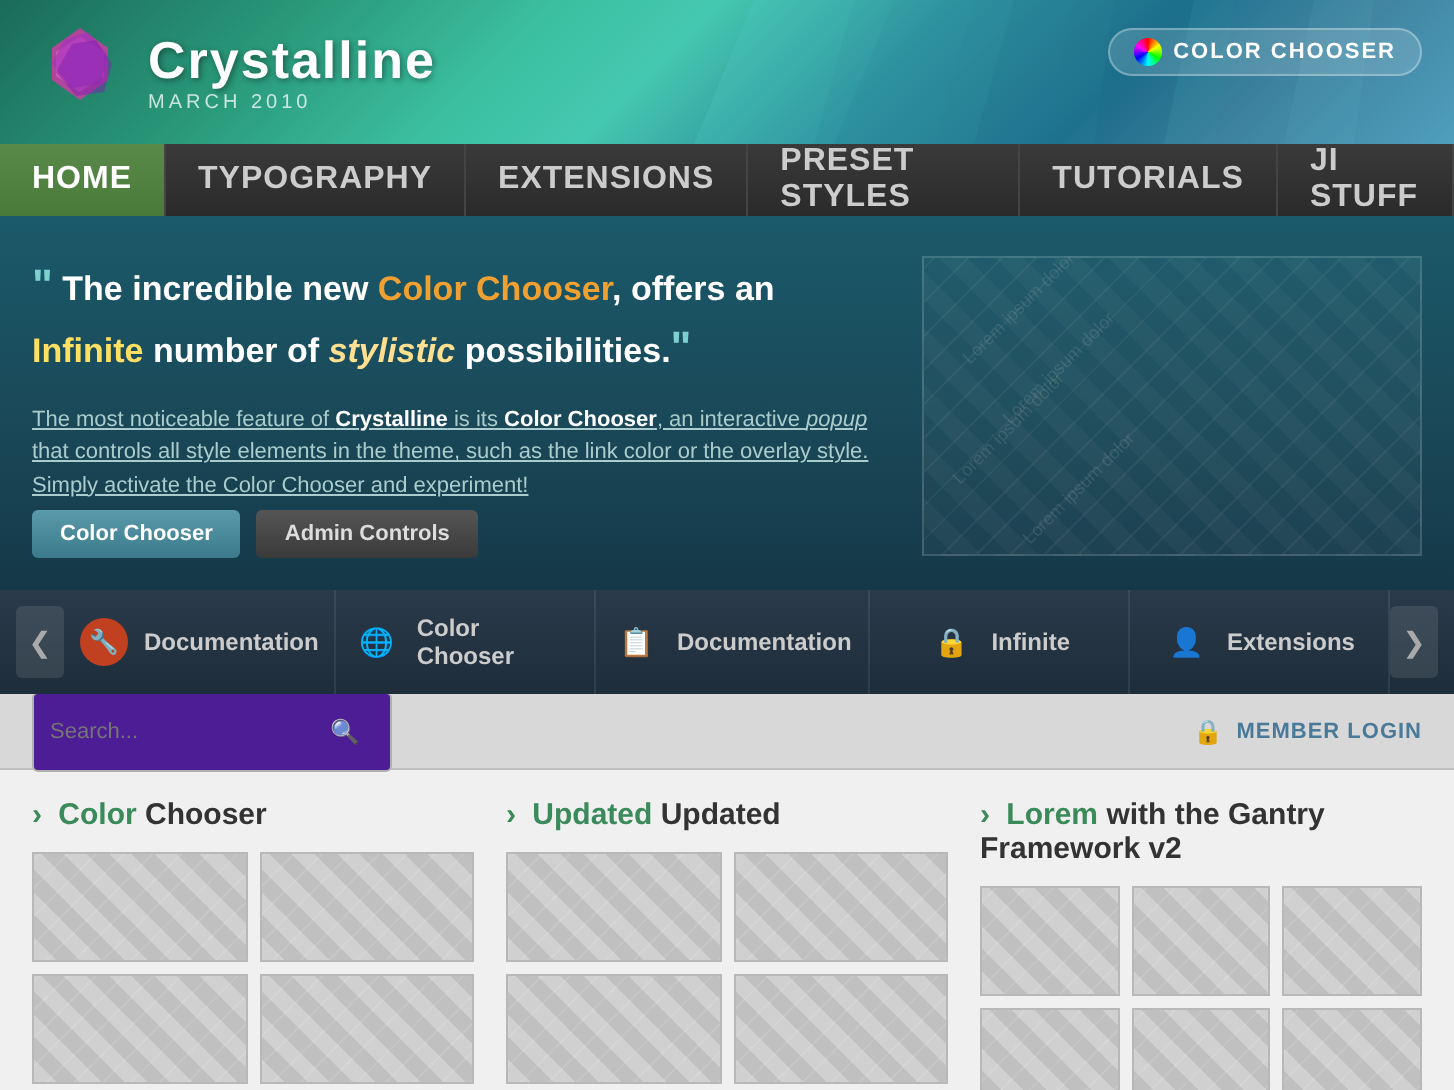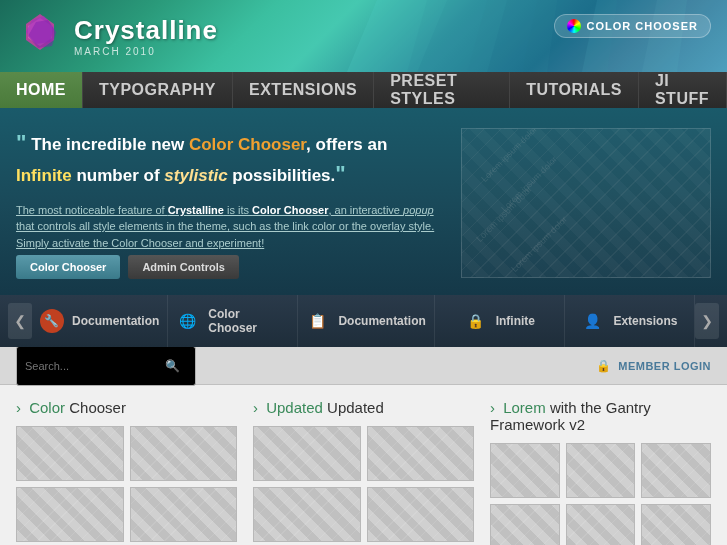--- a/index.html
+++ b/index.html
@@ -250,21 +250,21 @@
       height: 38px;
       background: #d8d8d8;
       display: flex;
       align-items: center;
       padding: 0 16px;
       border-bottom: 1px solid #c0c0c0;
     }
     #search-bar .search-input-wrap {
       display: flex;
       align-items: center;
-      background: #000000;
+      background: #4c1d95;
       border: 1px solid #b0b0b0;
       border-radius: 3px;
       padding: 0 8px;
       height: 40px;
       width: 180px;
     }
     #search-bar .search-input {
       border: none;
       outline: none;
       font-size: 11px;
@@ -299,21 +299,21 @@
       background: #f0f0f0;
       padding: 14px 16px;
       display: flex;
       gap: 16px;
     }
     .content-col {
       flex: 1;
     }
     .content-col .col-title {
       font-size: 15px;
-      font-weight: normal;
+      font-weight: bold;
       color: #333;
       margin-bottom: 10px;
     }
     .content-col .col-title .col-title-highlight {
       color: #3a8a5a;
     }
     .content-col .col-title .col-title-arrow {
       color: #3a8a5a;
       margin-right: 4px;
     }

